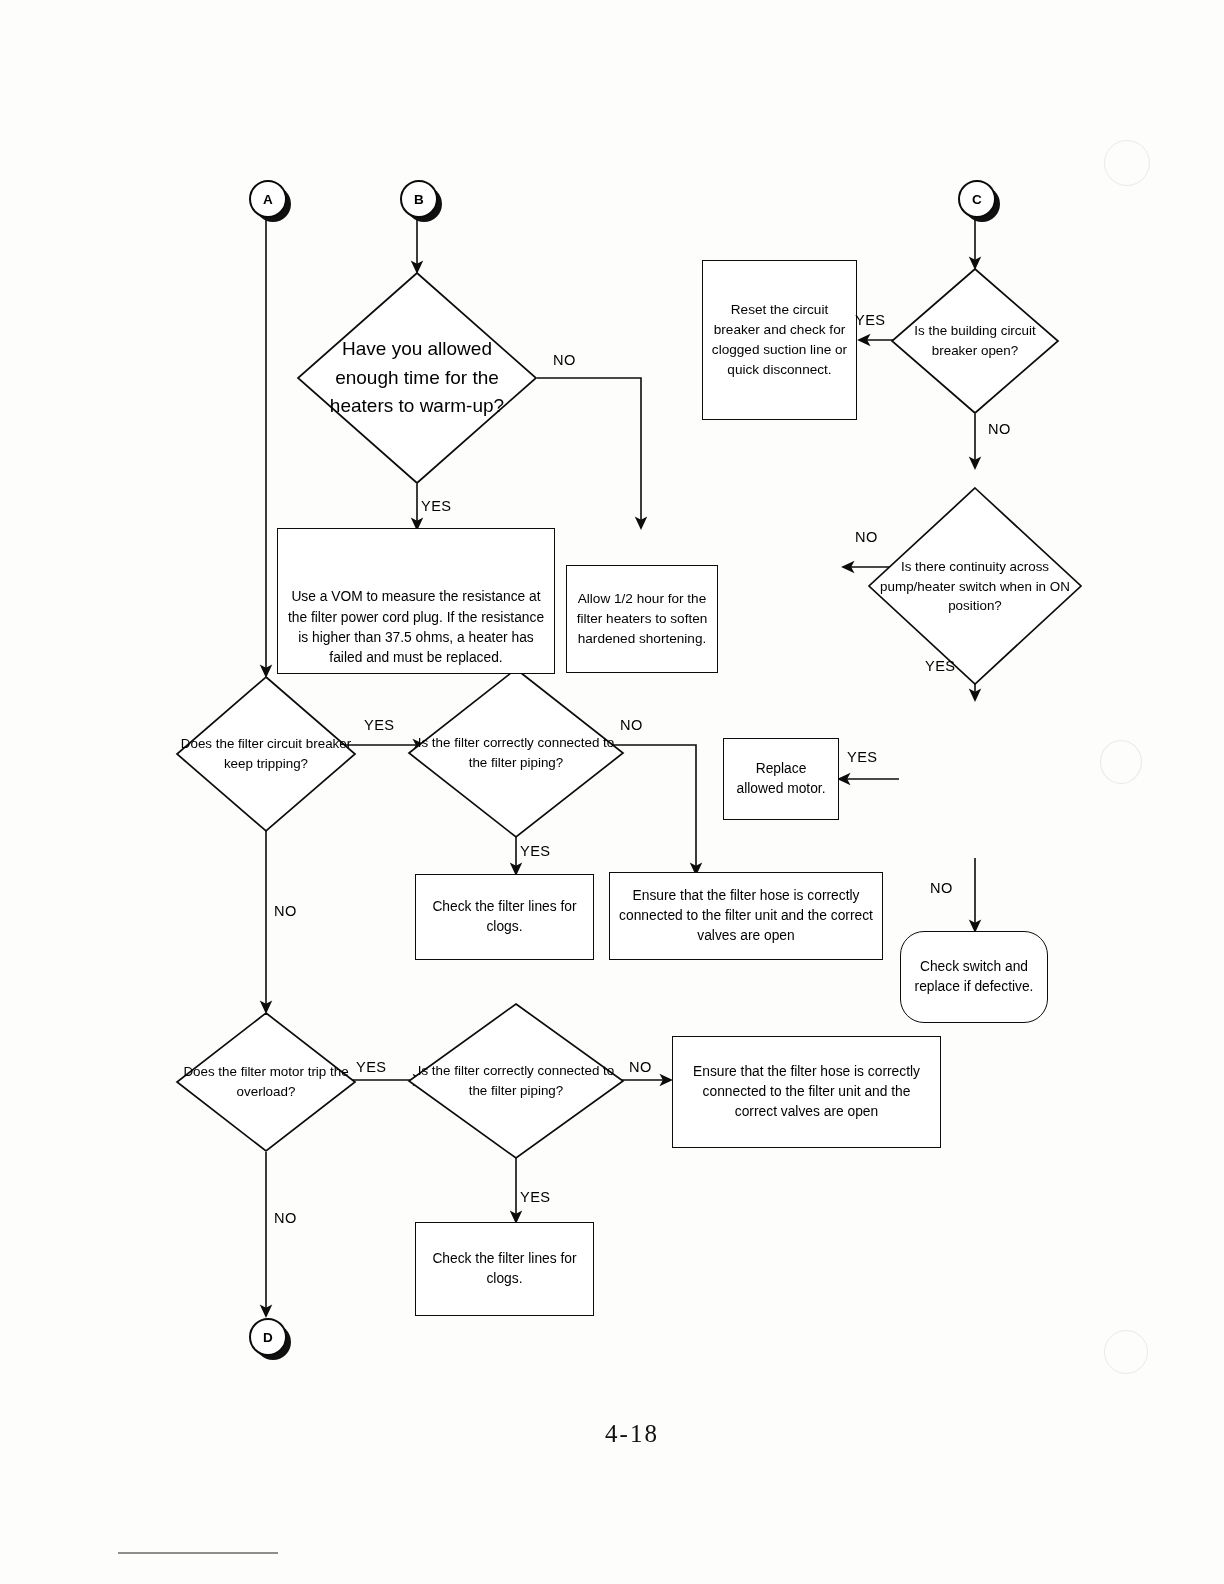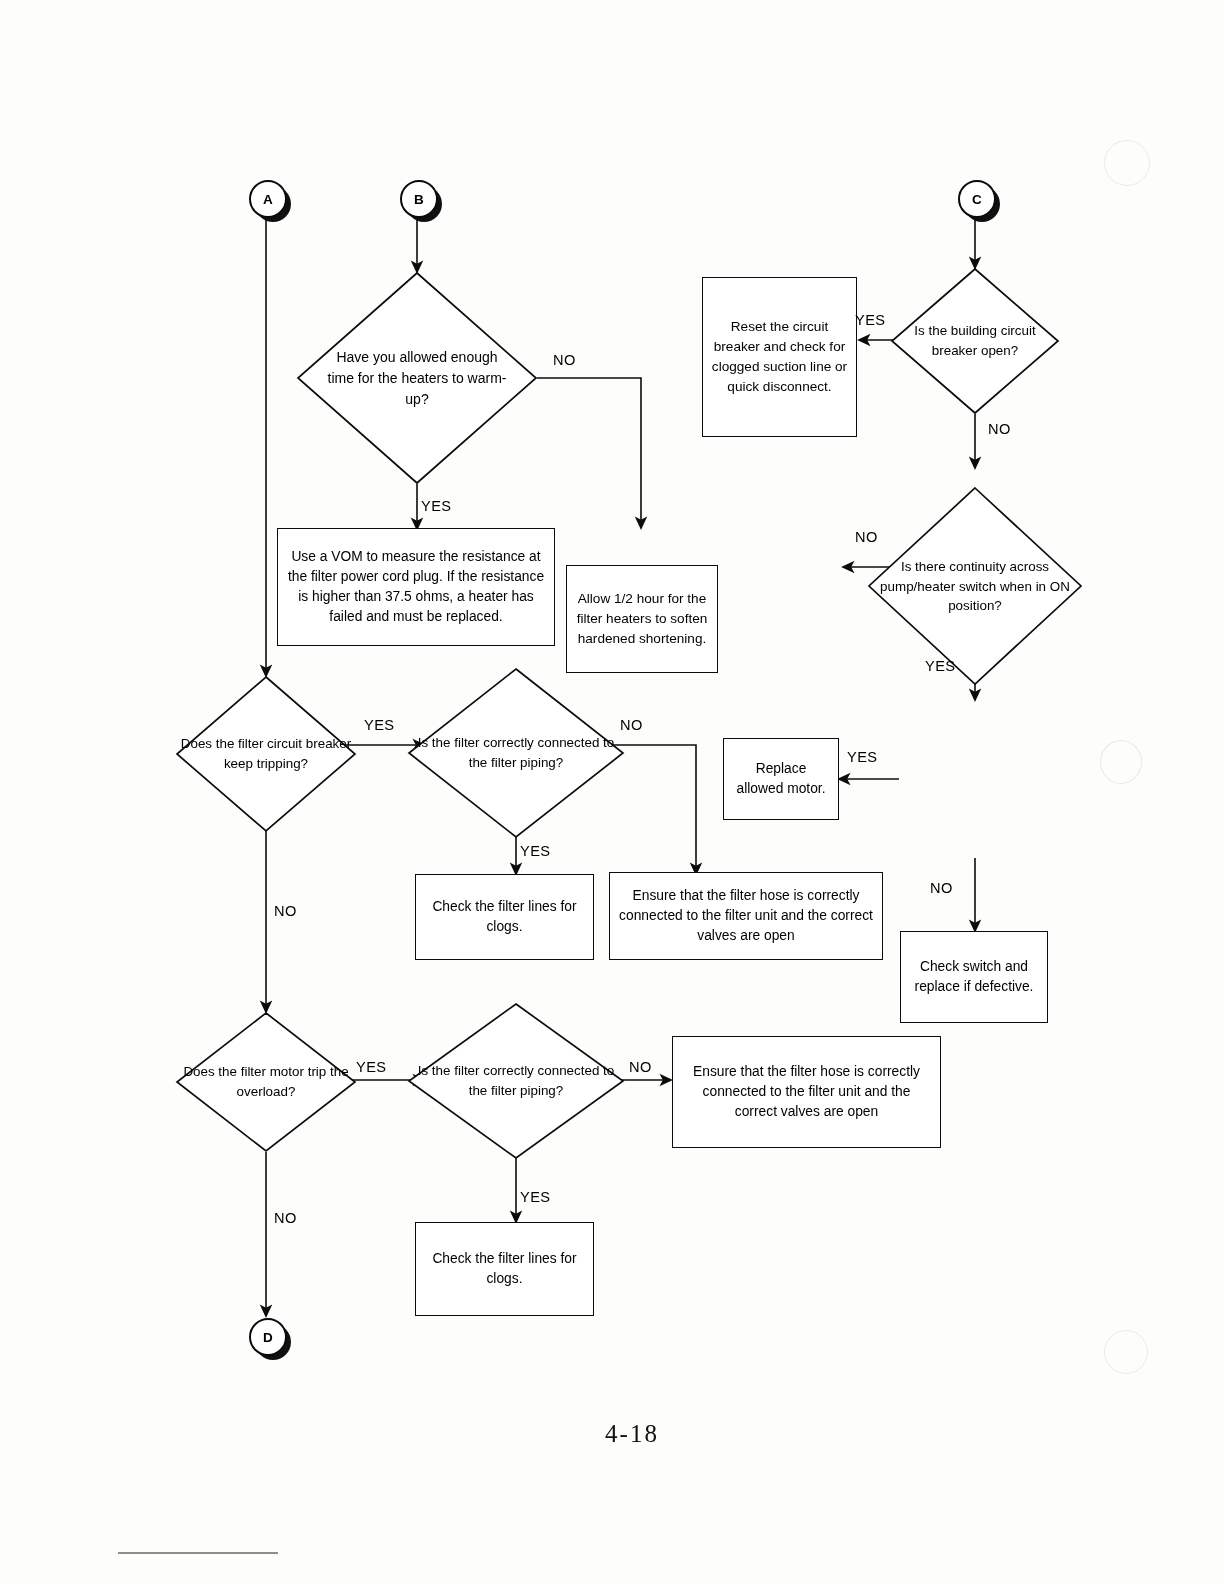--- a/index.html
+++ b/index.html
@@ -72,21 +72,21 @@
     z-index: 4;
   }
   .diamond svg { position: absolute; left: 0; top: 0; overflow: visible; }
   .diamond .dlabel {
     position: absolute;
     left: 12%;
     top: 50%;
     width: 76%;
     transform: translateY(-50%);
     text-align: center;
-    font-size: 14px;
+    font-size: 19px;
     line-height: 1.5;
     z-index: 2;
   }
 
   
   .elabel {
     position: absolute;
     font-size: 14.6px;
     letter-spacing: 0.4px;
     z-index: 6;
@@ -240,46 +240,46 @@
     <div class="dlabel" style="left:2%; width:96%; font-size:13.4px; line-height:1.46;">Does the filter motor trip the overload?</div>
   </div>
 
   <div class="diamond" style="left:408px; top:1003px; width:216px; height:156px;">
     <svg width="216" height="156" viewBox="0 0 216 156">
       <polygon points="108,1 215,78 108,155 1,78" fill="#ffffff" stroke="#0c0c0c" stroke-width="1.7"></polygon>
     </svg>
     <div class="dlabel" style="left:4%; width:92%; font-size:13.4px; line-height:1.46;">Is the filter correctly connected to the filter piping?</div>
   </div>
 
-  <div class="box" style="left:702px; top:260px; width:155px; height:160px; font-size:13.6px;margin-top:17px;">
+  <div class="box" style="left:702px; top:260px; width:155px; height:160px; font-size:13.6px;">
     <span class="txt">Reset the circuit breaker and check for clogged suction line or quick disconnect.</span>
   </div>
 
-  <div class="box" style="left:277px; top:528px; width:278px; height:118px; font-size:13.8px;">
+  <div class="box" style="left:277px; top:528px; width:278px; height:146px; font-size:13.8px;align-items:flex-end;">
     <span class="txt">Use a VOM to measure the resistance at the filter power cord plug.  If the resistance is higher than 37.5 ohms, a heater has failed and must be replaced.</span>
   </div>
 
   <div class="box" style="left:566px; top:533px; width:152px; height:108px; font-size:13.6px;margin-top:32px;">
     <span class="txt">Allow 1/2 hour for the filter heaters to soften hardened shortening.</span>
   </div>
 
 
   <div class="box" style="left:723px; top:738px; width:116px; height:82px; font-size:13.8px;">
     <span class="txt">Replace allowed motor.</span>
   </div>
 
   <div class="box" style="left:415px; top:874px; width:179px; height:86px; font-size:13.8px;">
     <span class="txt">Check the filter lines for clogs.</span>
   </div>
 
   <div class="box" style="left:609px; top:872px; width:274px; height:88px; font-size:13.8px;">
     <span class="txt">Ensure that the filter hose is correctly connected to the filter unit and the correct valves are open</span>
   </div>
 
-  <div class="box" style="left:900px; top:931px; width:148px; height:92px; font-size:13.8px;">
+  <div class="box" style="left:900px; top:931px; width:148px; height:92px; font-size:13.8px;border-radius:24px;">
     <span class="txt">Check switch and replace if defective.</span>
   </div>
 
   <div class="box" style="left:672px; top:1036px; width:269px; height:112px; font-size:13.8px;">
     <span class="txt">Ensure that the filter hose is correctly connected to the filter unit and the correct valves are open</span>
   </div>
 
   <div class="box" style="left:415px; top:1222px; width:179px; height:94px; font-size:13.8px;">
     <span class="txt">Check the filter lines for clogs.</span>
   </div>

